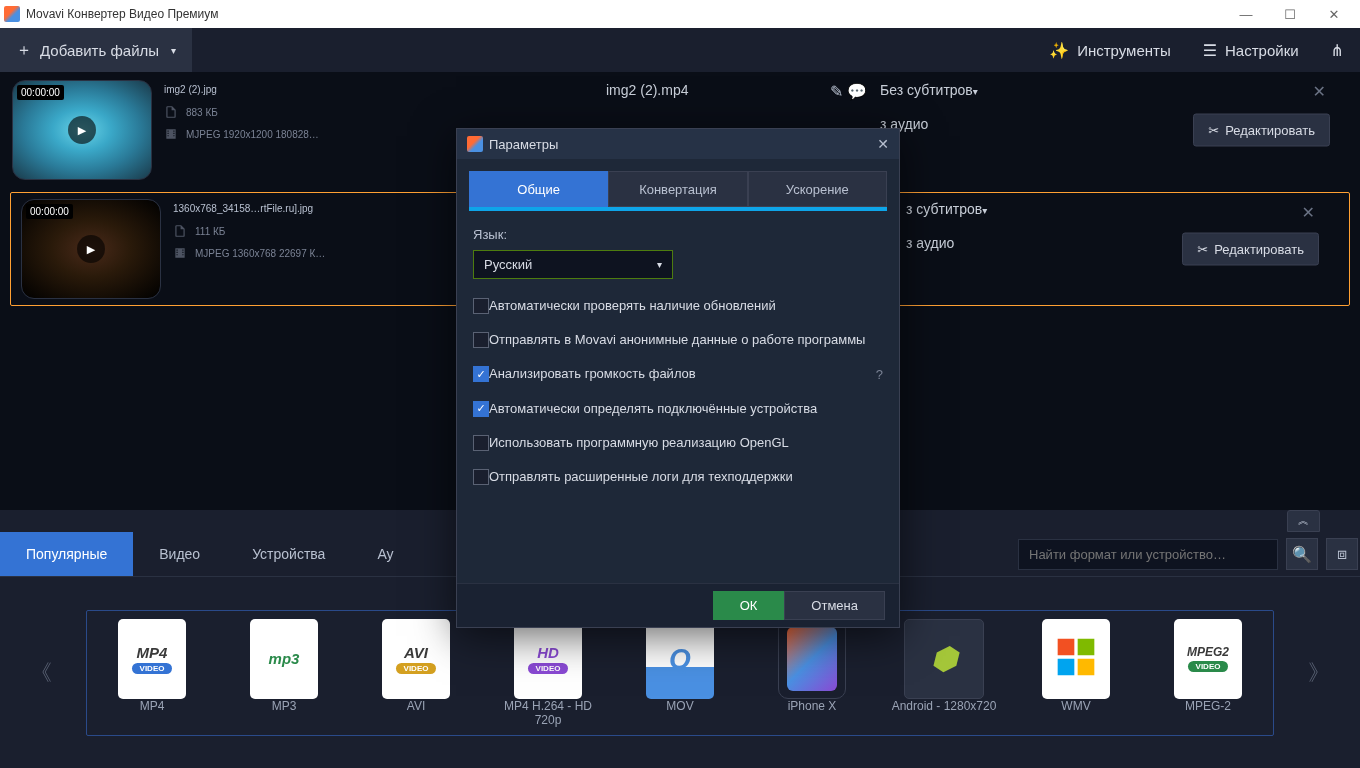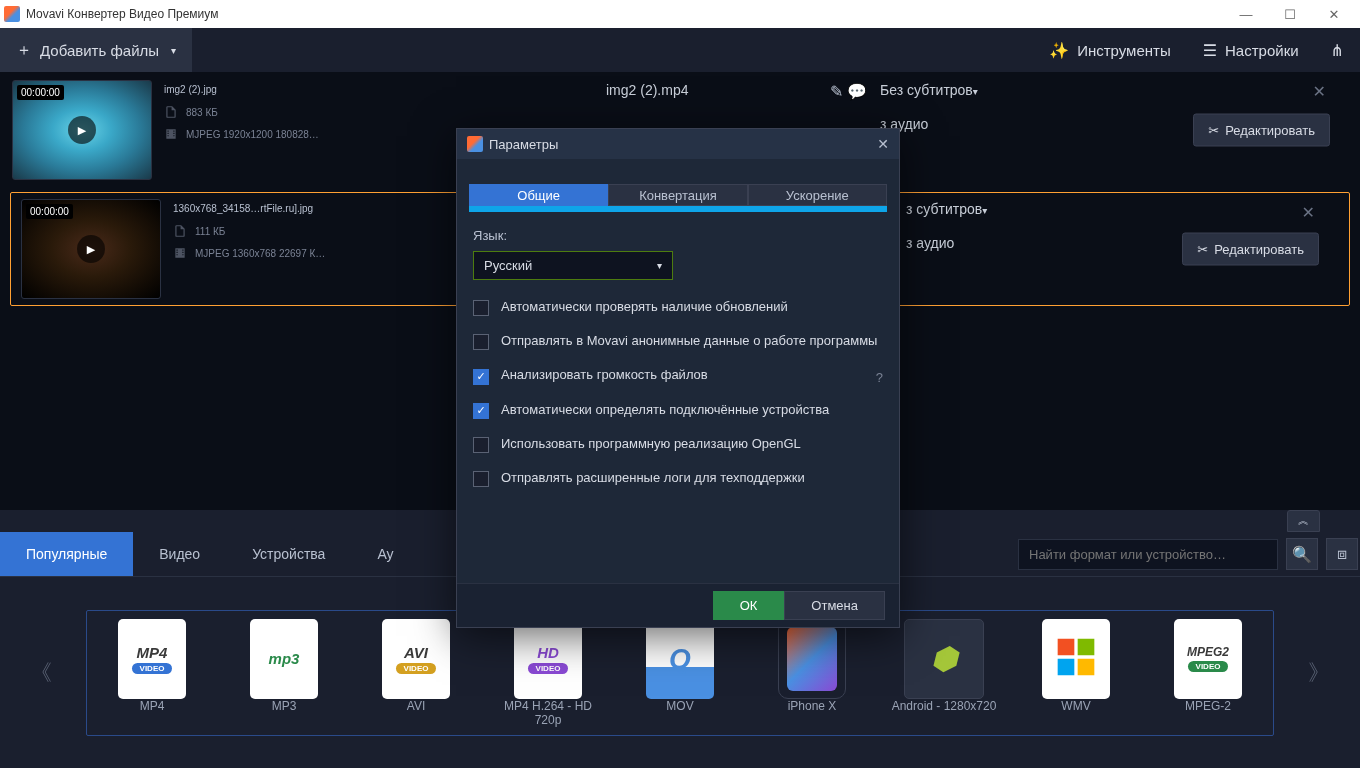--- a/index.html
+++ b/index.html
@@ -10,21 +10,21 @@
 .win-ctrl{display:flex;gap:0}
 .win-ctrl span{width:44px;height:28px;display:flex;align-items:center;justify-content:center;color:#666;font-size:13px}
 .toolbar{height:44px;background:#1a1f2e;display:flex;align-items:stretch}
 .toolbar-btn{display:flex;align-items:center;padding:0 16px;color:#d8dce5;font-size:15px;gap:8px;cursor:pointer}
 .toolbar-btn.primary{background:#2a3142}
 .toolbar .spacer{flex:1}
 .tool-icon{font-size:16px}
 .content{height:438px;background:#0a0e17;overflow:hidden}
 .file-row{display:flex;padding:8px 12px;gap:12px;align-items:flex-start;position:relative}
 .file-row.selected{border:1px solid #ffa033;margin:4px 10px;padding:6px 10px;border-radius:2px}
-.thumb{width:140px;height:100px;background:#1a3a4a;border-radius:3px;border:1px solid #2a3142;position:relative;overflow:hidden;flex-shrink:0}
+.thumb{width:140px;height:100px;background:#1a3a4a;border-radius:13px;border:1px solid #2a3142;position:relative;overflow:hidden;flex-shrink:0}
 .thumb.t1{background:radial-gradient(ellipse at 50% 50%,#6ad4e8 0%,#3aa8c8 30%,#2a7a98 60%,#1a3a4a 100%)}
 .thumb.t2{background:radial-gradient(ellipse at 50% 50%,#4a2a1a 0%,#2a1a0a 40%,#000 100%)}
 .thumb .ts{position:absolute;top:4px;left:4px;background:#000;color:#fff;font-size:10px;padding:2px 4px;border-radius:2px}
 .thumb .play{position:absolute;top:50%;left:50%;transform:translate(-50%,-50%);width:28px;height:28px;background:rgba(0,0,0,0.6);border-radius:50%;display:flex;align-items:center;justify-content:center;color:#fff;font-size:11px}
 .file-info{flex:0 0 430px;color:#9aa3b5;font-size:10px;padding-top:4px}
 .file-info .fn{color:#b8c0d0;margin-bottom:10px}
 .file-info .meta{display:flex;align-items:center;gap:8px;margin-bottom:8px;color:#7a8294}
 .file-info .meta svg{opacity:0.6}
 .output-col{flex:1;color:#c8ced8;font-size:14px;padding-top:2px}
 .output-col .on{margin-bottom:10px}
@@ -48,27 +48,27 @@
 .fmt-icon .sub{font-size:8px;background:#3473d4;color:#fff;padding:1px 8px;border-radius:6px;margin-top:2px;font-style:normal}
 .fmt-icon.device{width:80px;height:80px;background:#2a3142;border:1px solid #3a4052;color:#fff}
 .fmt-icon.phone{background:#1a1f2e;border:1px solid #3a4052;border-radius:10px}
 .fmt-label{color:#9aa3b5;font-size:12px;text-align:center}
 
 .modal{position:absolute;left:456px;top:128px;width:444px;height:500px;background:#1e2838;border:1px solid #3a4052;box-shadow:0 8px 40px rgba(0,0,0,0.6);display:flex;flex-direction:column;z-index:100}
 .modal-title{height:30px;background:#263246;display:flex;align-items:center;padding:0 10px;color:#d8dce5;font-size:13px;gap:6px}
 .modal-title .logo{width:16px;height:16px;background:linear-gradient(135deg,#ff6b35 40%,#4a90e2 60%);border-radius:2px}
 .modal-title .spacer{flex:1}
 .modal-title .x{color:#b8c0d0;font-size:14px;cursor:pointer}
-.modal-tabs{height:28px;display:flex;border-bottom:6px solid #0ea5e9;margin:25px 12px 0}
+.modal-tabs{height:40px;display:flex;border-bottom:4px solid #0ea5e9;margin:12px 12px 0}
 .modal-tab{flex:1;display:flex;align-items:center;justify-content:center;color:#b8c0d0;font-size:13px;background:#2a3142;border:1px solid #3a4052;cursor:pointer}
 .modal-tab.active{background:#3473d4;color:#fff;border-color:#3473d4}
 .modal-body{flex:1;padding:16px;color:#d8dce5;font-size:13px}
 .modal-body .lbl{color:#b8c0d0;margin-bottom:8px}
 .select{background:#0e1320;border:1px solid #4d7c0f;padding:6px 10px;width:200px;color:#d8dce5;display:flex;justify-content:space-between;align-items:center;margin-bottom:18px}
-.chk-row{display:flex;align-items:flex-end;gap:12px;margin-bottom:16px}
+.chk-row{display:flex;align-items:center;margin-bottom:16px}
 .chk{width:16px;height:16px;border:1px solid #5a6274;background:#1a1f2e;flex-shrink:0;display:flex;align-items:center;justify-content:center;color:#fff;font-size:11px}
 .chk.checked{background:#3473d4;border-color:#3473d4}
 .chk-row .txt{flex:1;line-height:1.4}
 .chk-row .help{color:#7a8294;font-size:13px}
 .modal-footer{height:44px;display:flex;align-items:center;justify-content:flex-end;padding:0 14px;border-top:1px solid #2a3142;background:#1a2232}
 .modal-btn{padding:6px 26px;font-size:13px;color:#d8dce5;background:#2a3142;border:1px solid #3a4052;cursor:pointer}
 .modal-btn.ok{background:#2a8a4a;border-color:#2a8a4a;color:#fff}
 svg.i{width:14px;height:14px;fill:currentColor}
 </style>
 </head>

